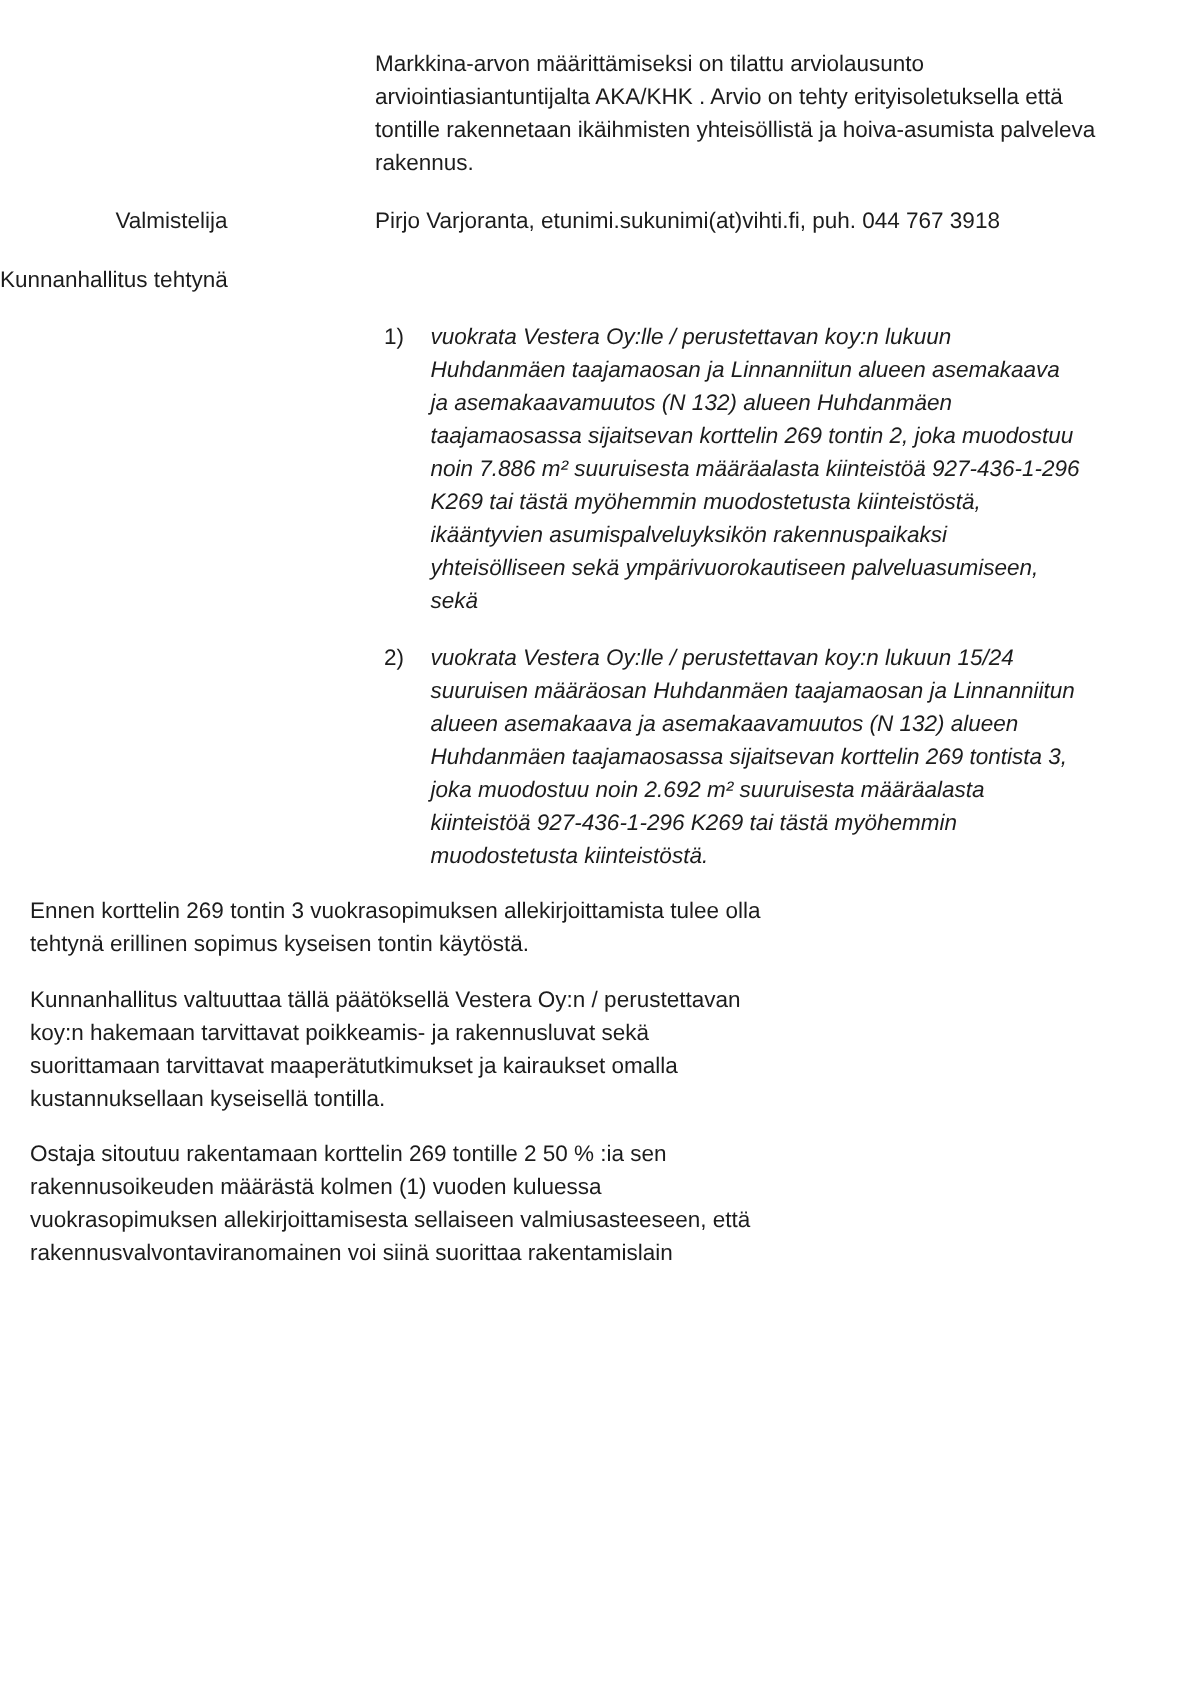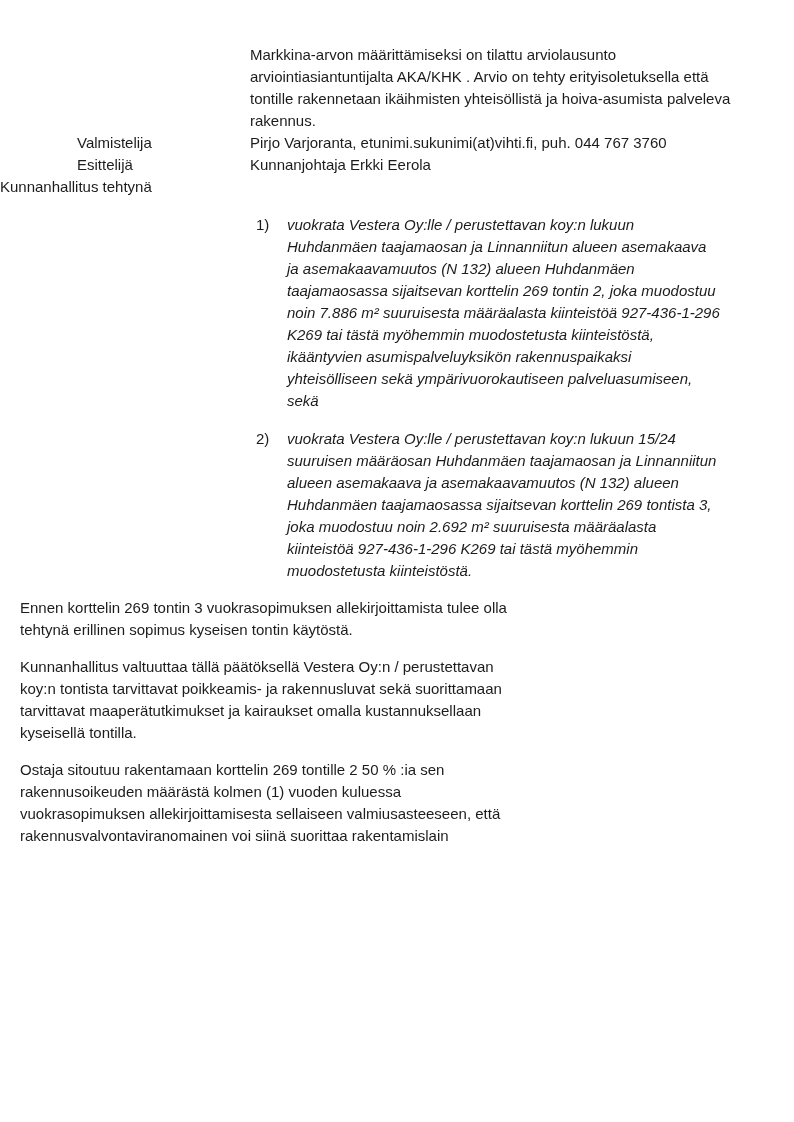--- a/index.html
+++ b/index.html
@@ -10,34 +10,35 @@
   .page {
     position: relative;
     width: 794px;
     height: 1122px;
     box-sizing: border-box;
     background: #ffffff;
     font-family: "Liberation Sans", "DejaVu Sans", sans-serif;
     font-size: 15px;
     line-height: 22px;
     color: #1c1c1c;
-    padding-top: 44px;
+    padding-top: 32px;
     overflow: hidden;
   }
   p { margin: 0; }
   .body-col {
     margin-left: 250px;
     margin-right: 56px;
     width: 488px;
   }
   .intro {
     margin-top: 0;
   }
   .field-row {
     display: flex;
+    margin-top: 17px;
   }
   .field-label {
     margin-left: 77px;
     width: 173px;
     flex-shrink: 0;
   }
   .field-value {
     width: 488px;
   }
   .numbered-list {
@@ -63,44 +64,40 @@
 </style>
 </head>
 <body>
 
 <div class="page">
 
   <p class="body-col intro">Markkina-arvon määrittämiseksi on tilattu arviolausunto arviointiasiantuntijalta AKA/KHK . Arvio on tehty erityisoletuksella että tontille rakennetaan ikäihmisten yhteisöllistä ja hoiva-asumista palveleva rakennus.</p>
 
   <div class="field-row">
     <span class="field-label">Valmistelija</span>
-    <span class="field-value">Pirjo Varjoranta, etunimi.sukunimi(at)vihti.fi, puh. 044 767 3760</span>
+    <span class="field-value">Pirjo Varjoranta, etunimi.sukunimi(at)vihti.fi, puh. 044 767 3918</span>
   </div>
 
-  <div class="field-row">
-    <span class="field-label">Esittelijä</span>
-    <span class="field-value">Kunnanjohtaja Erkki Eerola</span>
-  </div>
 
   <div class="field-row">
     <span class="field-value">Kunnanhallitus tehtynä</span>
   </div>
 
   <div class="numbered-list">
     <div class="list-item">
       <span class="list-number">1)</span>
       <p class="list-text">vuokrata Vestera Oy:lle / perustettavan koy:n lukuun Huhdanmäen taajamaosan ja Linnanniitun alueen asemakaava ja asemakaavamuutos (N 132) alueen Huhdanmäen taajamaosassa sijaitsevan korttelin 269 tontin 2, joka muodostuu noin 7.886 m² suuruisesta määräalasta kiinteistöä 927-436-1-296 K269 tai tästä myöhemmin muodostetusta kiinteistöstä, ikääntyvien asumispalveluyksikön rakennuspaikaksi yhteisölliseen sekä ympärivuorokautiseen palveluasumiseen, sekä</p>
     </div>
     <div class="list-item">
       <span class="list-number">2)</span>
       <p class="list-text">vuokrata Vestera Oy:lle / perustettavan koy:n lukuun 15/24 suuruisen määräosan Huhdanmäen taajamaosan ja Linnanniitun alueen asemakaava ja asemakaavamuutos (N 132) alueen Huhdanmäen taajamaosassa sijaitsevan korttelin 269 tontista 3, joka muodostuu noin 2.692 m² suuruisesta määräalasta kiinteistöä 927-436-1-296 K269 tai tästä myöhemmin muodostetusta kiinteistöstä.</p>
     </div>
   </div>
 
   <p class="body-col para">Ennen korttelin 269 tontin 3 vuokrasopimuksen allekirjoittamista tulee olla tehtynä erillinen sopimus kyseisen tontin käytöstä.</p>
 
 
 
-  <p class="body-col para">Kunnanhallitus valtuuttaa tällä päätöksellä Vestera Oy:n / perustettavan koy:n tontista tarvittavat poikkeamis- ja rakennusluvat sekä suorittamaan tarvittavat maaperätutkimukset ja kairaukset omalla kustannuksellaan kyseisellä tontilla.</p>
+  <p class="body-col para">Kunnanhallitus valtuuttaa tällä päätöksellä Vestera Oy:n / perustettavan koy:n hakemaan tarvittavat poikkeamis- ja rakennusluvat sekä suorittamaan tarvittavat maaperätutkimukset ja kairaukset omalla kustannuksellaan kyseisellä tontilla.</p>
 
   <p class="body-col para">Ostaja sitoutuu rakentamaan korttelin 269 tontille 2 50 % :ia sen rakennusoikeuden määrästä kolmen (1) vuoden kuluessa vuokrasopimuksen allekirjoittamisesta sellaiseen valmiusasteeseen, että rakennusvalvontaviranomainen voi siinä suorittaa rakentamislain</p>
 
 </div>
 
 </body></html>

